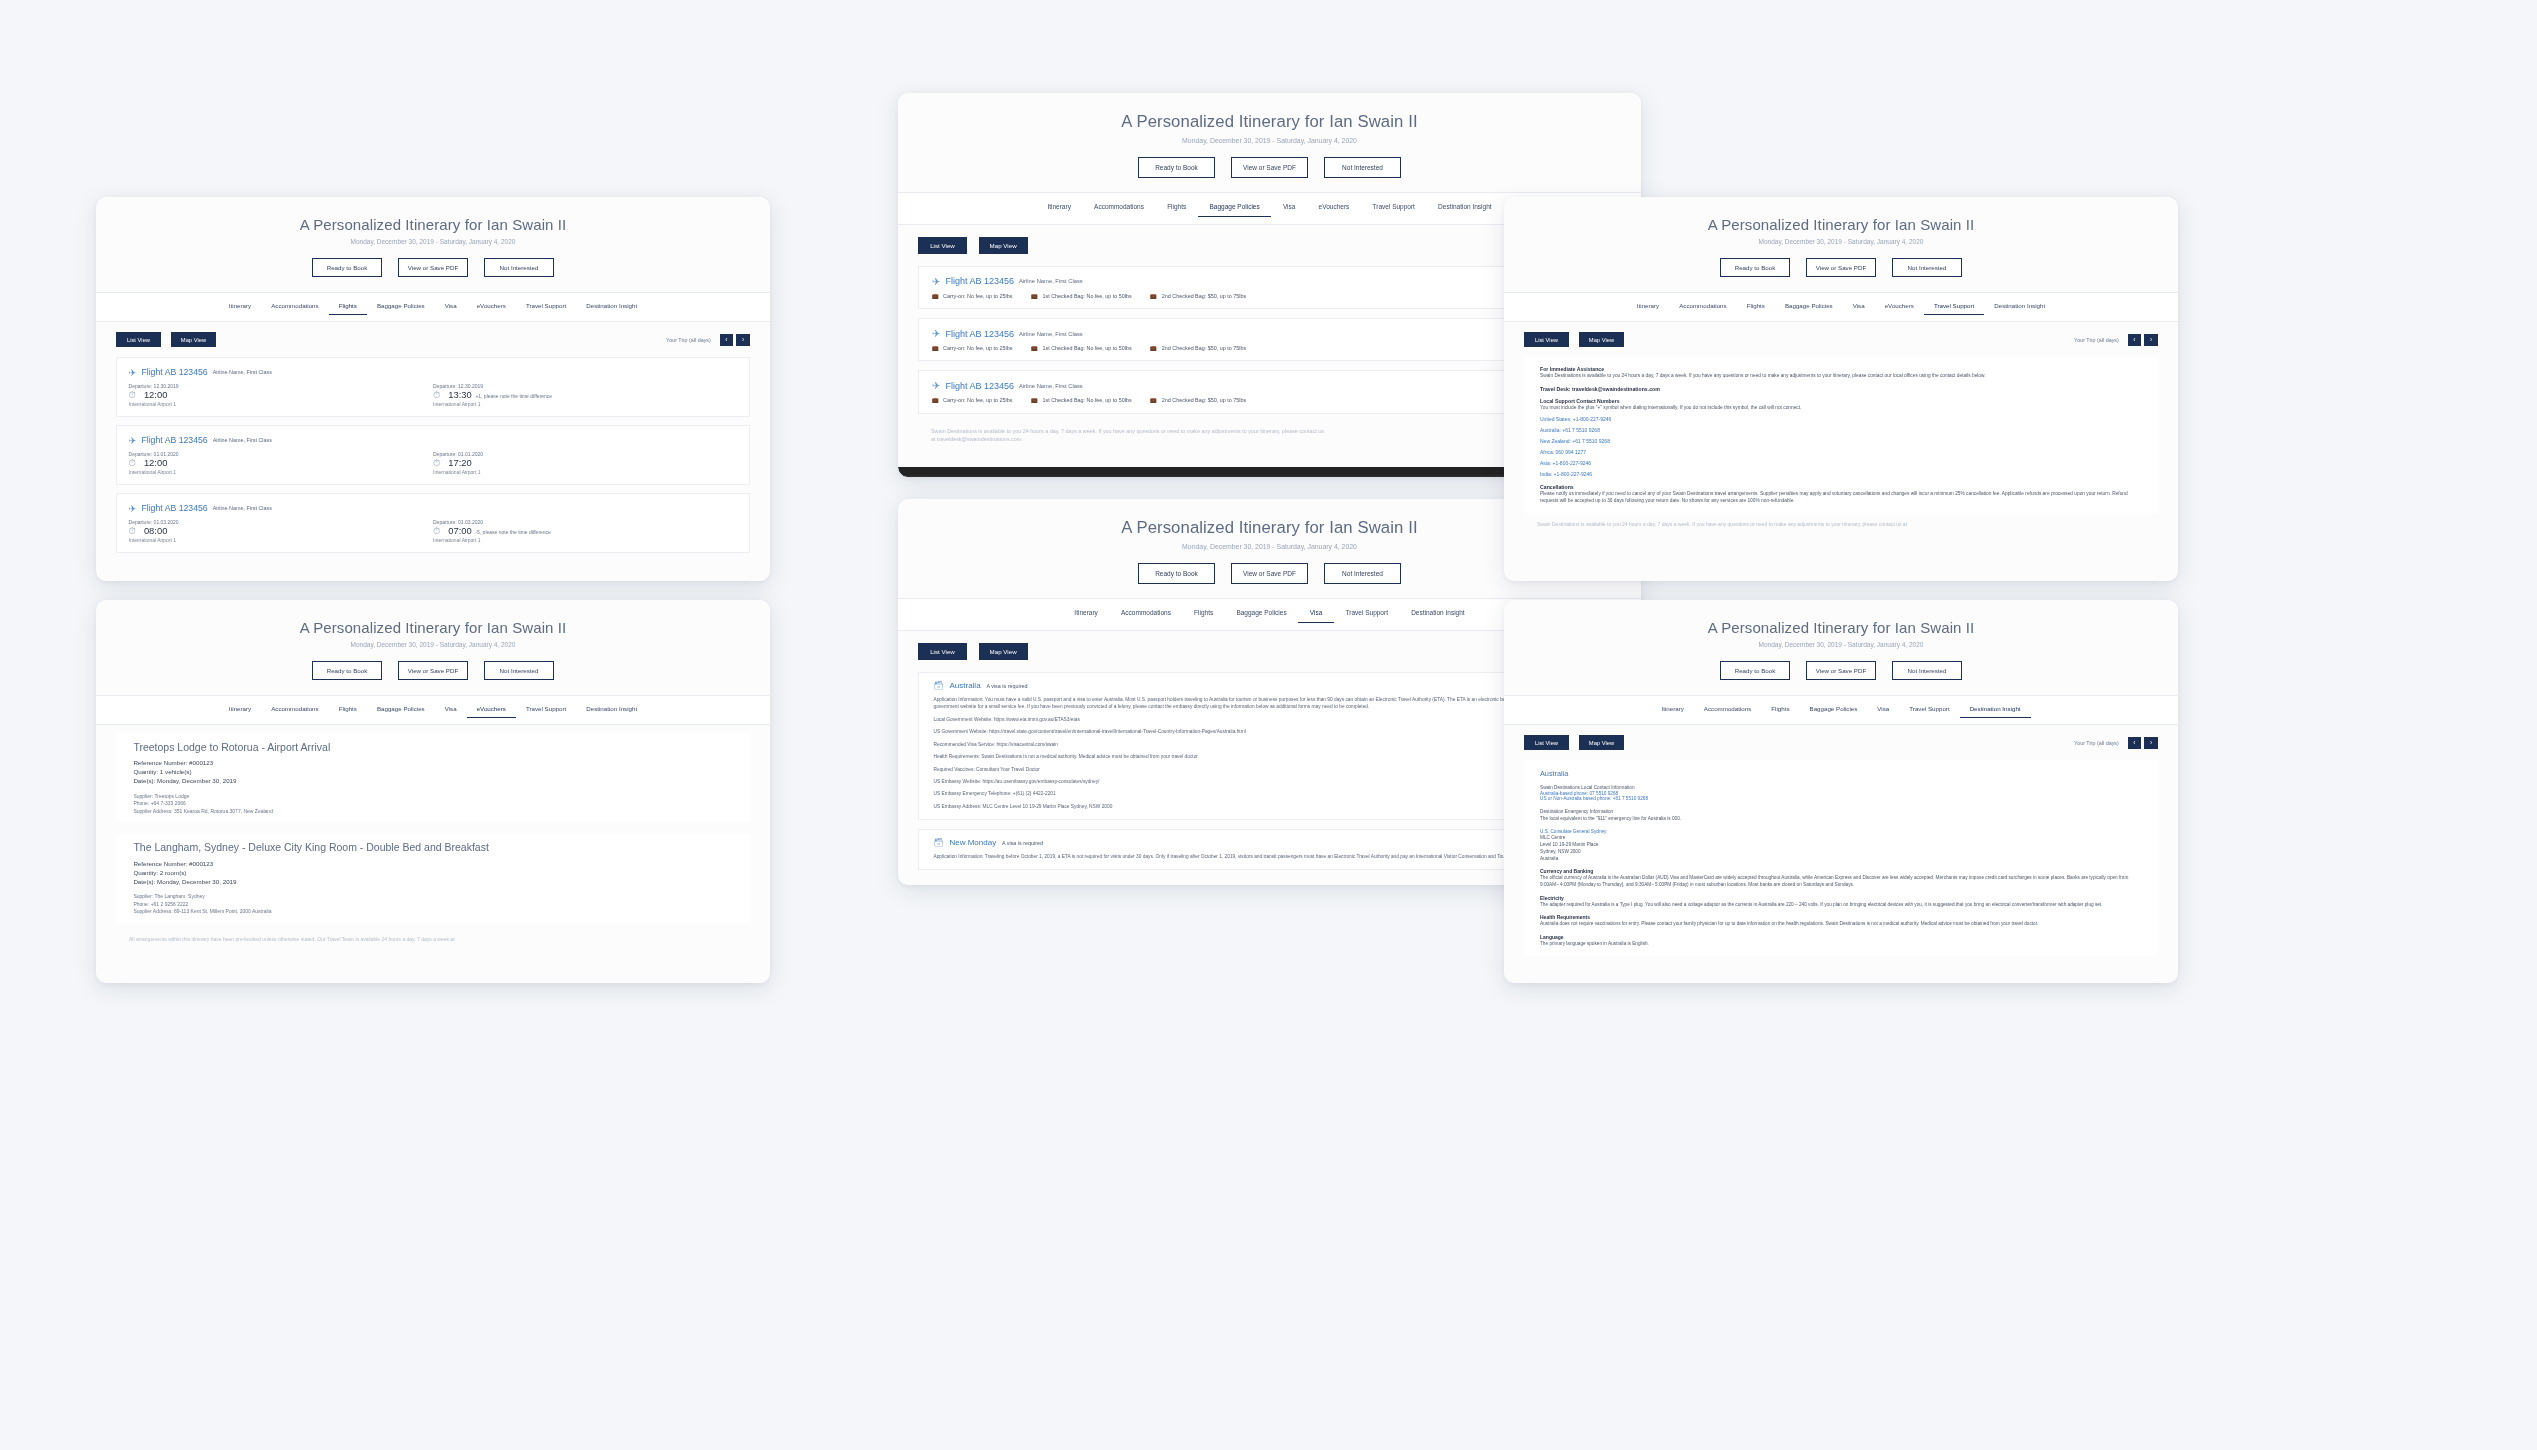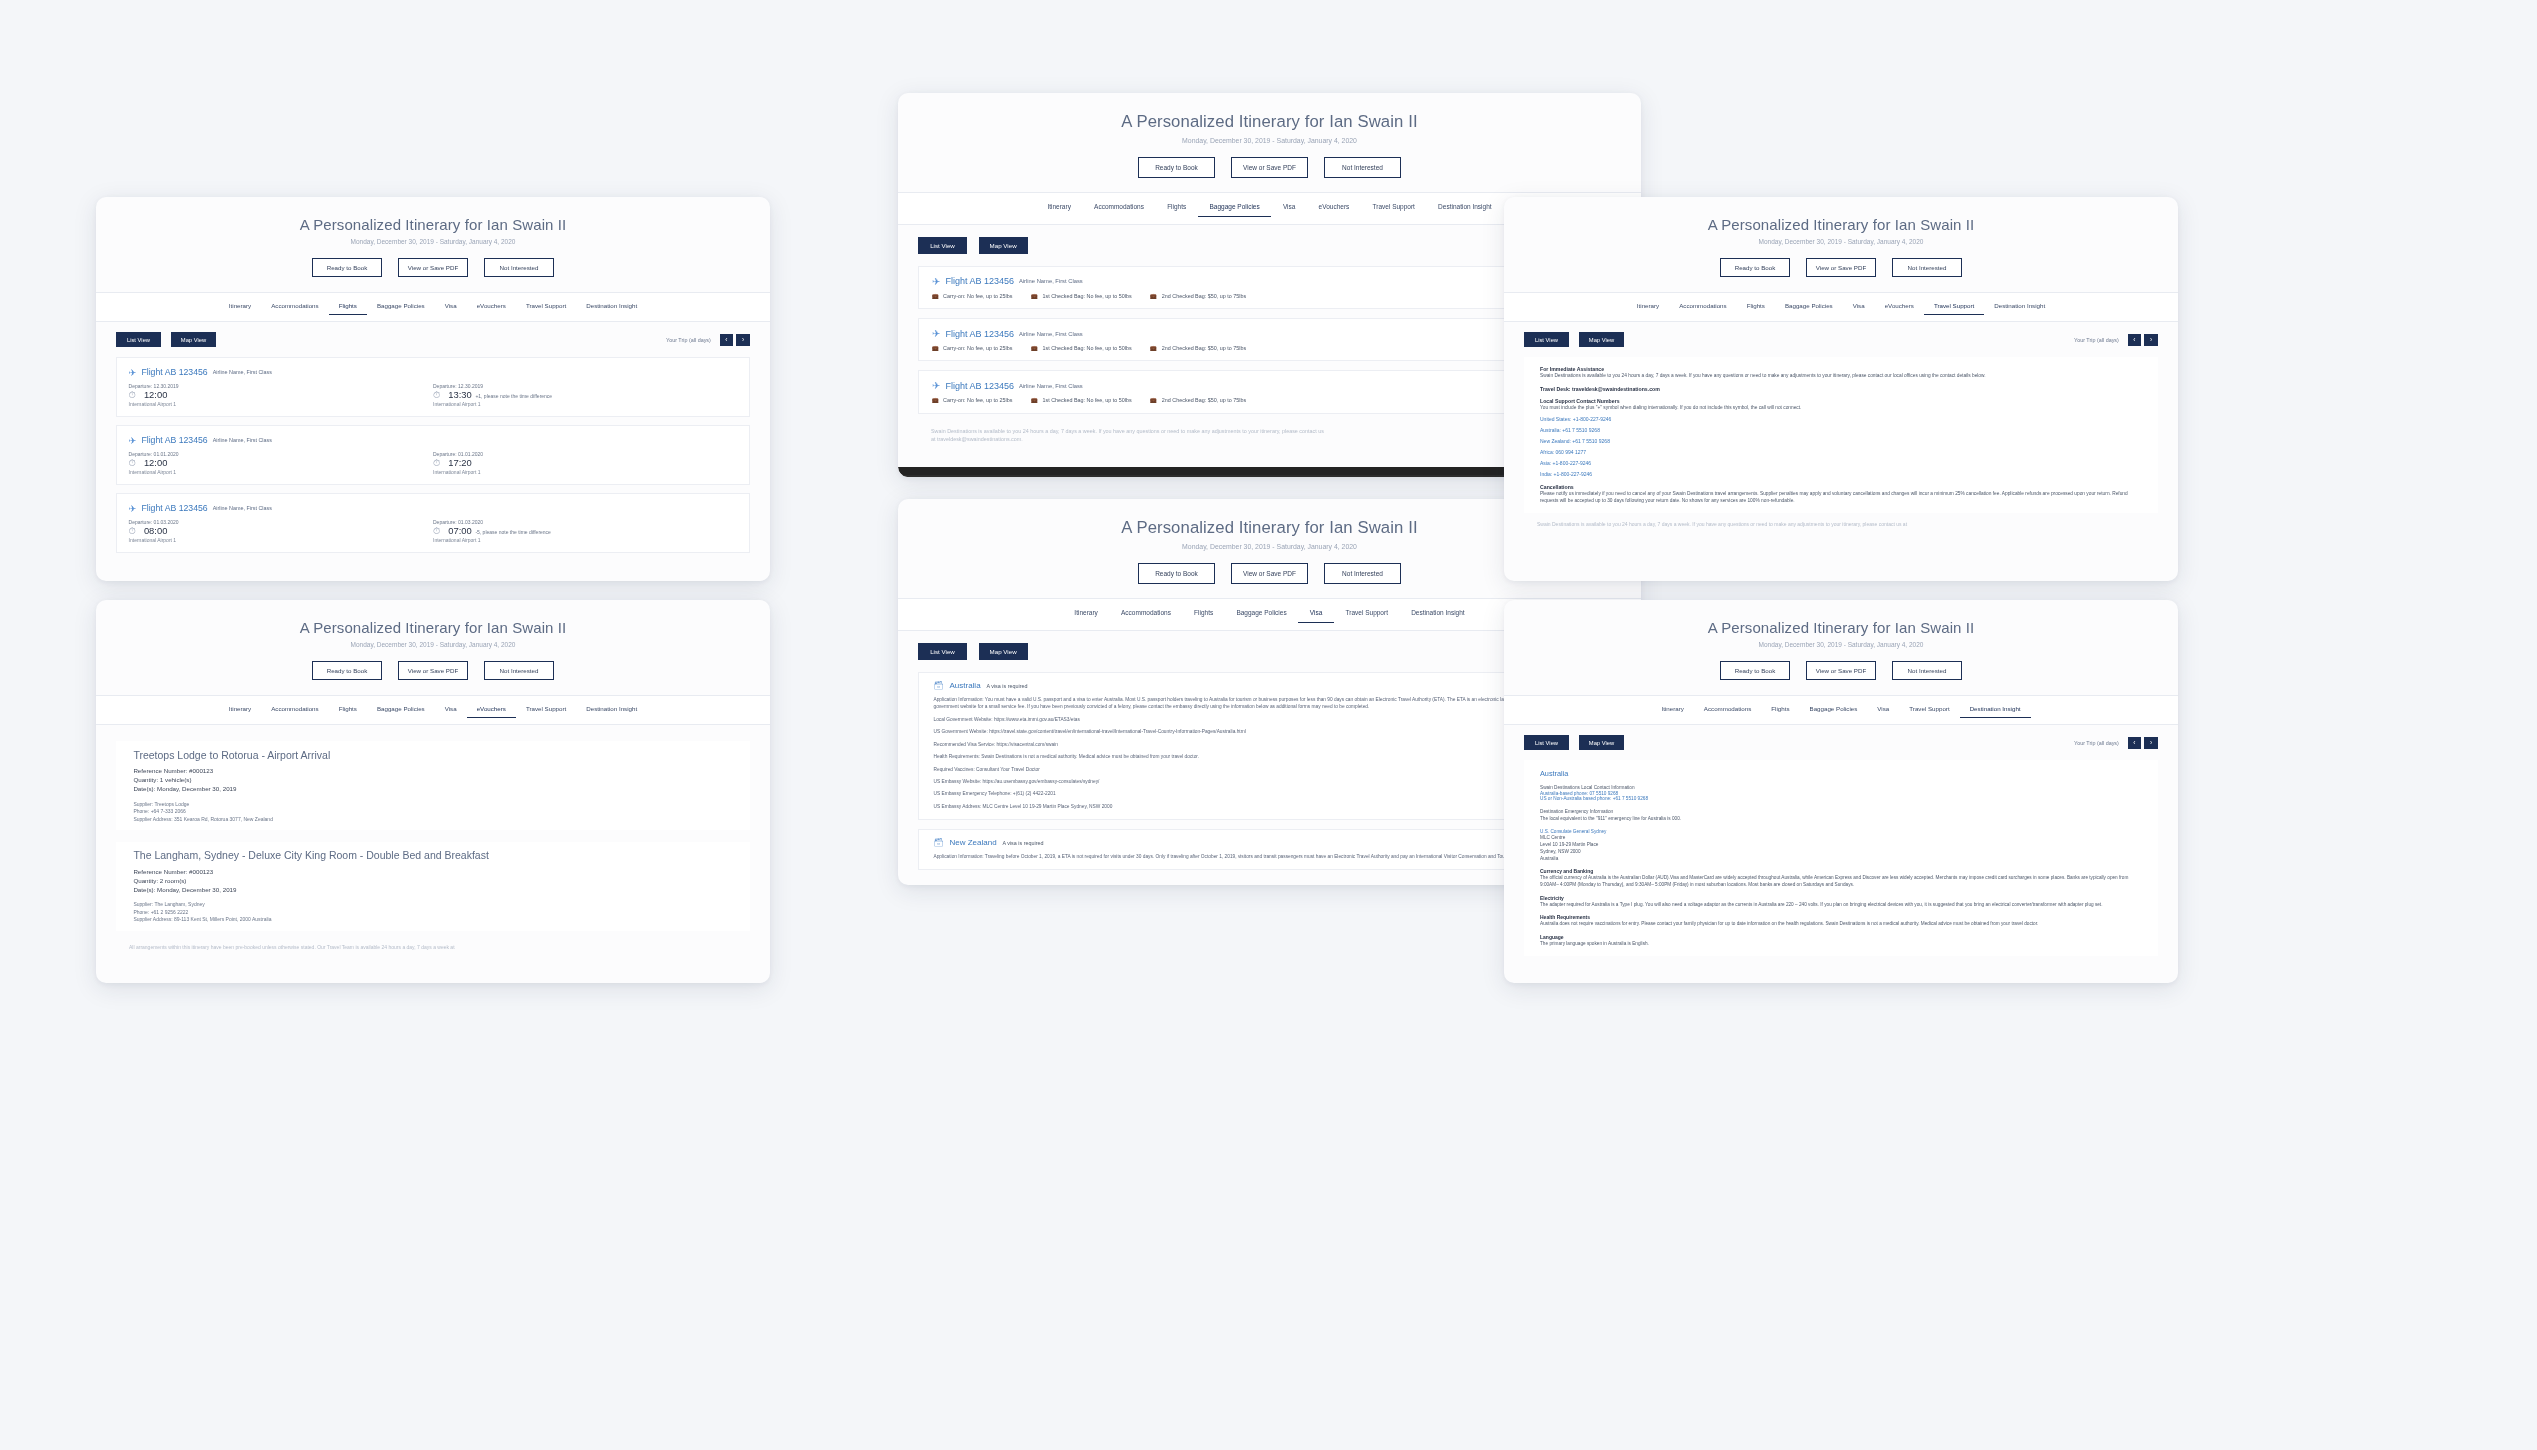--- a/index.html
+++ b/index.html
@@ -336,21 +336,21 @@
       <div class="tabbar">
         <div class="tab">Itinerary</div>
         <div class="tab">Accommodations</div>
         <div class="tab">Flights</div>
         <div class="tab">Baggage Policies</div>
         <div class="tab">Visa</div>
         <div class="tab active">eVouchers</div>
         <div class="tab">Travel Support</div>
         <div class="tab">Destination Insight</div>
       </div>
-      <div style="margin-top:16px">
+      <div style="margin-top:8px">
         <div class="panel" style="border:none">
             <div class="panel-pad" style="padding:7.3px 17.4px">
           <div class="ev-title">Treetops Lodge to Rotorua - Airport Arrival</div>
           <div style="margin-top:6.5px">
             <div class="ev-meta-line">Reference Number: #000123</div>
             <div class="ev-meta-line">Quantity: 1 vehicle(s)</div>
             <div class="ev-meta-line">Date(s): Monday, December 30, 2019</div>
           </div>
           <div style="margin-top:6.5px">
             <div class="ev-sup">Supplier: Treetops Lodge</div>
@@ -528,21 +528,21 @@
             <div class="visa-p">US Embassy Website: https://au.usembassy.gov/embassy-consulates/sydney/</div>
             <div class="visa-p">US Embassy Emergency Telephone: +(61) (2) 4422-2201</div>
             <div class="visa-p">US Embassy Address: MLC Centre Level 10 19-29 Martin Place Sydney, NSW 2000</div>
           </div>
         </div>
           </div>
         <div class="panel">
             <div class="panel-pad" style="padding:8.7px 14.5px">
           <div class="visa-head">
             <span class="visa-badge">🗃</span>
-            <span class="visa-country">New Zealand</span>
+            <span class="visa-country">New Monday</span>
             <span class="visa-req">A visa is required</span>
           </div>
           <div style="margin-top:5.8px">
             <div class="visa-p">Application Information:  Traveling before October 1, 2019, a ETA is not required for visits under 30 days. Only if traveling after October 1, 2019, visitors and transit passengers must have an Electronic Travel Authority and pay an International Visitor Conservation and Tourism Levy before travelling to New</div>
           </div>
         </div>
           </div>
       </div>
     </div>
   </div>

